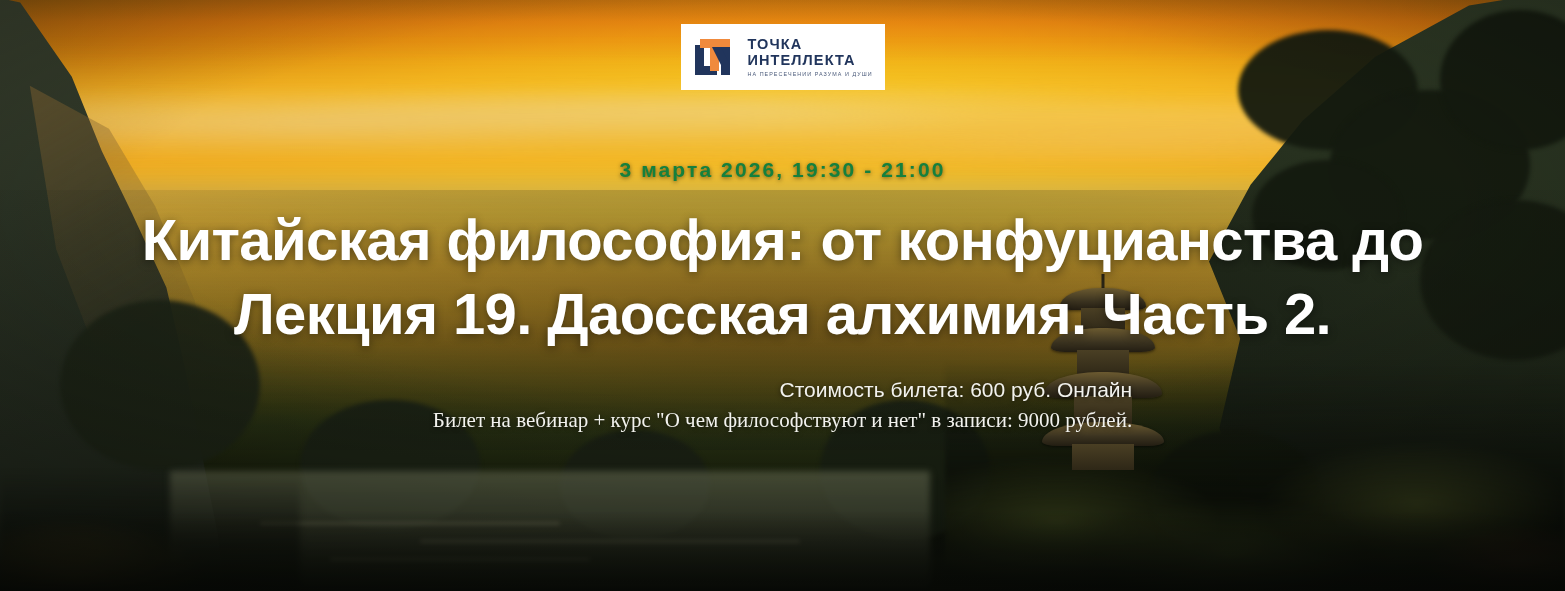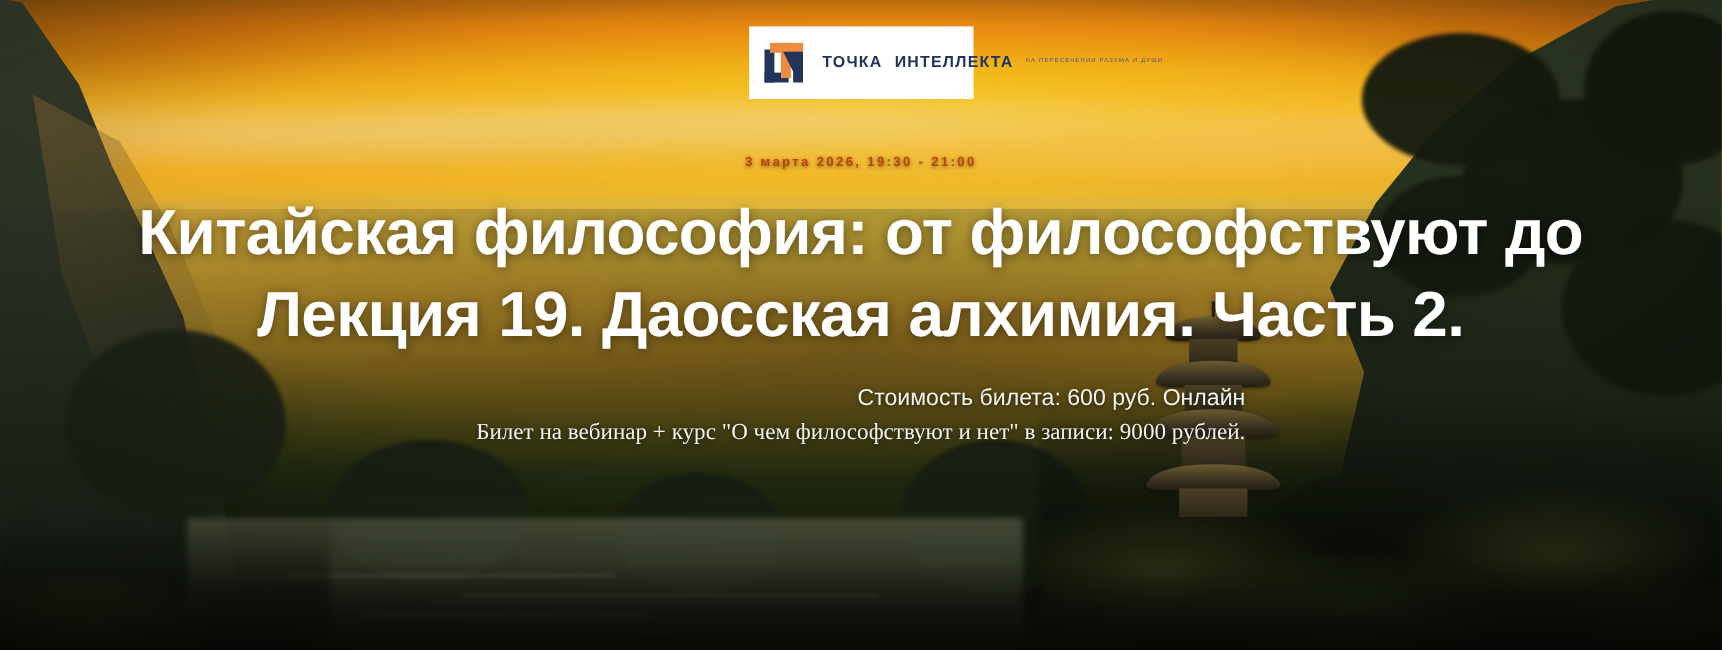--- a/index.html
+++ b/index.html
@@ -151,38 +151,38 @@
   
   .logo-box{
     margin-top:24px;
     width:204px; height:66px;
     background:#ffffff;
     display:flex; align-items:center;
     padding:0 10px;
     gap:9px;
   }
   .logo-mark{ width:48px; height:44px; flex:0 0 auto; }
-  .logo-text{ display:flex; flex-direction:row; justify-content:center; gap:11px; }
+  .logo-text{ display:flex; flex-direction:column; justify-content:center; gap:1px; }
   .logo-l1, .logo-l2{
     font-family:"Liberation Sans", sans-serif;
     font-weight:bold; color:#21355c;
     font-size:14.5px; line-height:15px; letter-spacing:1.1px;
   }
   .logo-tag{
     font-family:"Liberation Sans", sans-serif;
     font-size:5.4px; line-height:7px; color:#4a5a7a;
     letter-spacing:1.05px; margin-top:2px; white-space:nowrap;
   }
 
   
   .date{
-    margin-top:50px;
-    color:#c2410c;
-    font-family:"Liberation Sans", sans-serif;
-    font-size:12px; font-weight:bold;
+    margin-top:68px;
+    color:#15803d;
+    font-family:"Liberation Sans", sans-serif;
+    font-size:21px; font-weight:bold;
     letter-spacing:2.1px;
     text-shadow:0 1px 4px rgba(0,0,0,.55);
   }
 
   
   .headline{
     margin-top:21px;
     width:1340px;
     text-align:center;
     color:#ffffff;
@@ -274,21 +274,21 @@
       <div class="logo-text">
         <div class="logo-l1">ТОЧКА</div>
         <div class="logo-l2">ИНТЕЛЛЕКТА</div>
         <div class="logo-tag">НА ПЕРЕСЕЧЕНИИ РАЗУМА И ДУШИ</div>
       </div>
     </div>
 
     <div class="date">3 марта 2026, 19:30 - 21:00</div>
 
     <div class="headline">
-      <span class="l1">Китайская философия: от философствуют до</span>
+      <span class="l1">Китайская философия: от конфуцианства до</span>
       <span class="l2">Лекция 19. Даосская алхимия. Часть 2.</span>
     </div>
 
     <div class="prices">
       <div class="price-1">Стоимость билета: 600 руб. Онлайн</div>
       <div class="price-2">Билет на вебинар + курс "О чем философствуют и нет" в записи: 9000 рублей.</div>
     </div>
 
   </div>
 </div>

